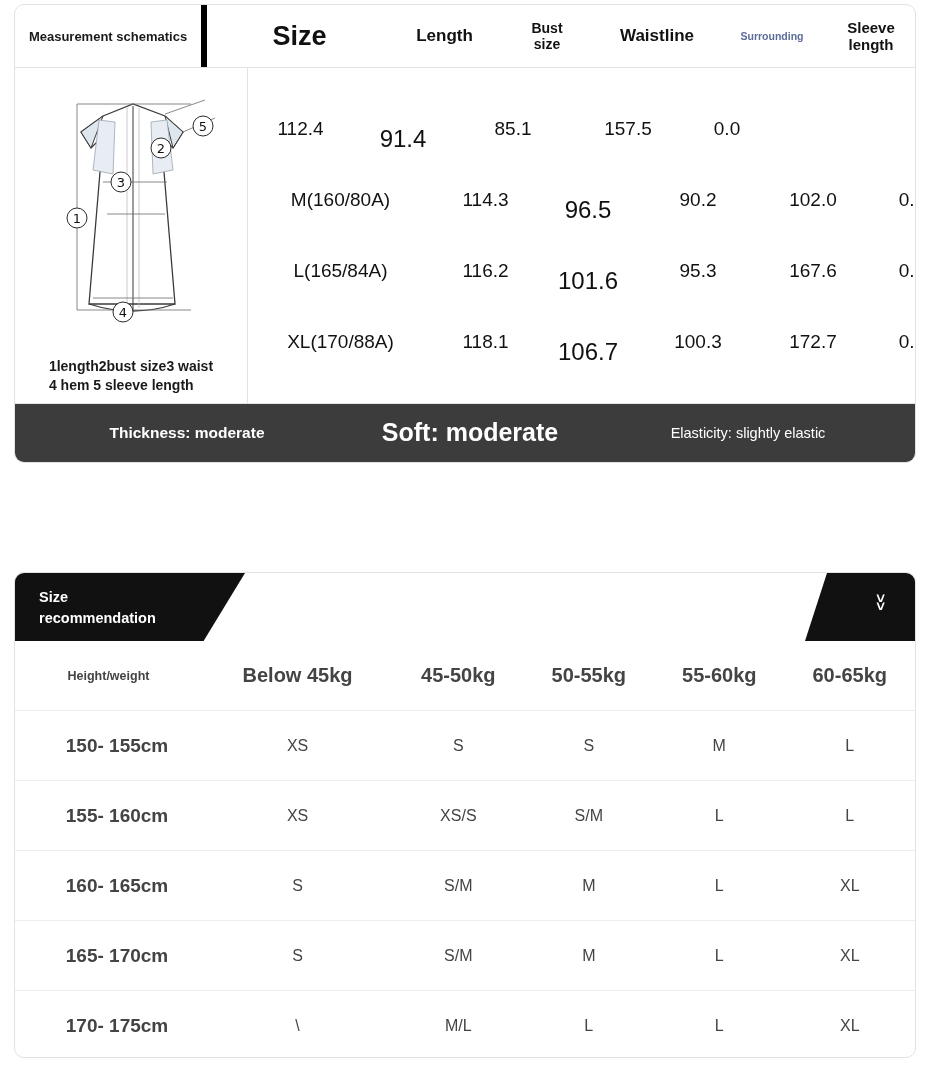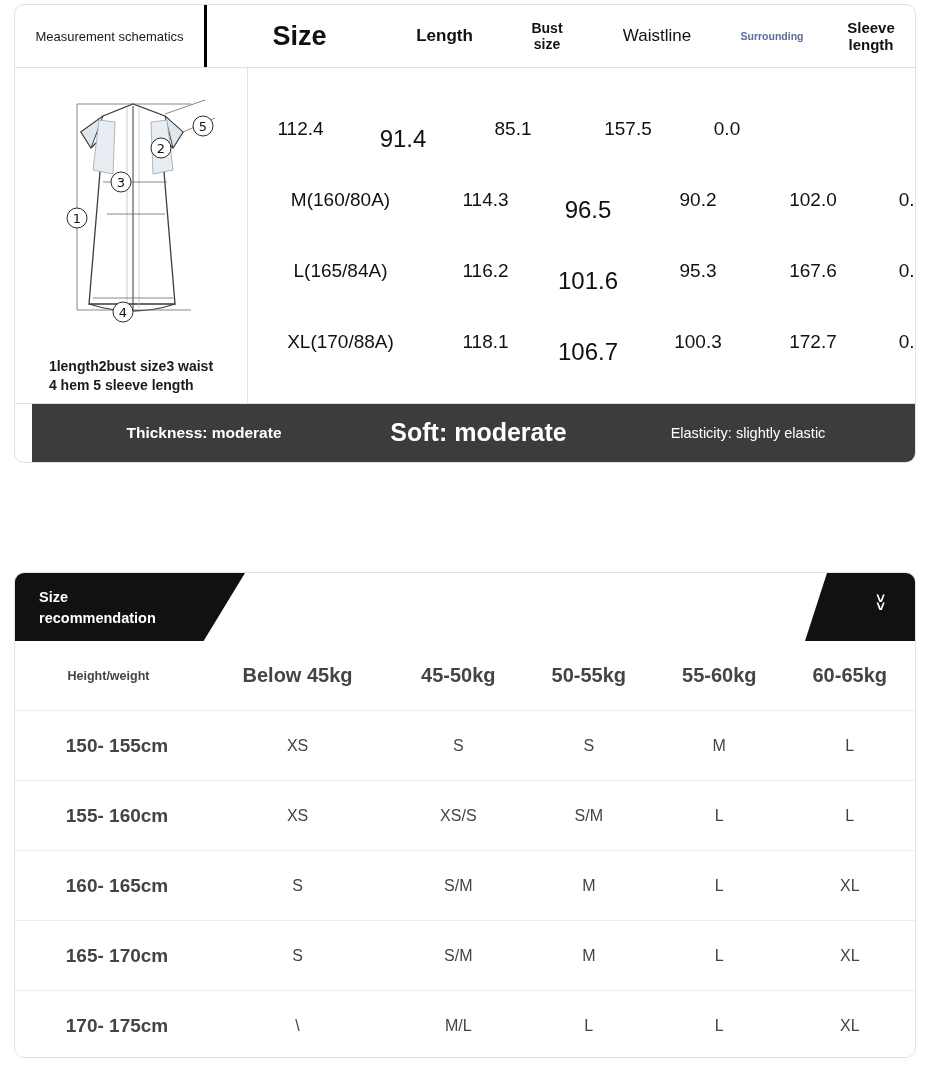--- a/index.html
+++ b/index.html
@@ -30,41 +30,41 @@
   }
 
   .size-header {
     display: flex;
     align-items: stretch;
     border-bottom: 1px solid #e2e2e2;
     height: 62px;
   }
   .schematic-head {
     width: 246px;
-    border-right: 3px solid #000000;
+    border-right: 6px solid #000000;
     display: flex;
     align-items: center;
     justify-content: center;
     font-size: 13px;
-    font-weight: normal;
+    font-weight: bold;
     color: #1a1a1a;
   }
   .head-cells {
     flex: 1;
     display: flex;
     align-items: center;
   }
   .hc {
     text-align: center;
     color: #111;
   }
   .hc-size     { width: 185px; font-size: 27px; font-weight: bold; }
   .hc-length   { width: 105px; font-size: 17px; font-weight: bold; }
   .hc-bust     { width: 100px; font-size: 14px; font-weight: bold; line-height: 1.15; }
-  .hc-waist    { width: 120px; font-size: 17px; font-weight: normal; }
+  .hc-waist    { width: 120px; font-size: 17px; font-weight: bold; }
   .hc-surround { width: 110px; font-size: 10.5px; font-weight: bold; color: #5b6d99; }
   .hc-sleeve   { width: 88px;  font-size: 15px; font-weight: bold; line-height: 1.15; text-align: center; }
 
   .size-body {
     display: flex;
     border-bottom: 1px solid #e2e2e2;
   }
   .schematic-cell {
     width: 246px;
     border-right: 1px solid #e2e2e2;
@@ -113,21 +113,20 @@
   }
 
   .props {
     background: #3c3c3c;
     color: #ffffff;
     display: flex;
     align-items: center;
     height: 58px;
     padding: 0 22px;
     box-sizing: border-box;
-    margin-left: 17px;
   }
   .prop-thick { flex: 0 0 300px; text-align: center; font-size: 15.5px; font-weight: bold; }
   .prop-soft  { flex: 1; text-align: center; font-size: 25px; font-weight: bold; }
   .prop-elas  { flex: 0 0 290px; text-align: center; font-size: 14.5px; font-weight: normal; }
 
   
   .rec-card {
     position: absolute;
     left: 14px;
     top: 572px;

